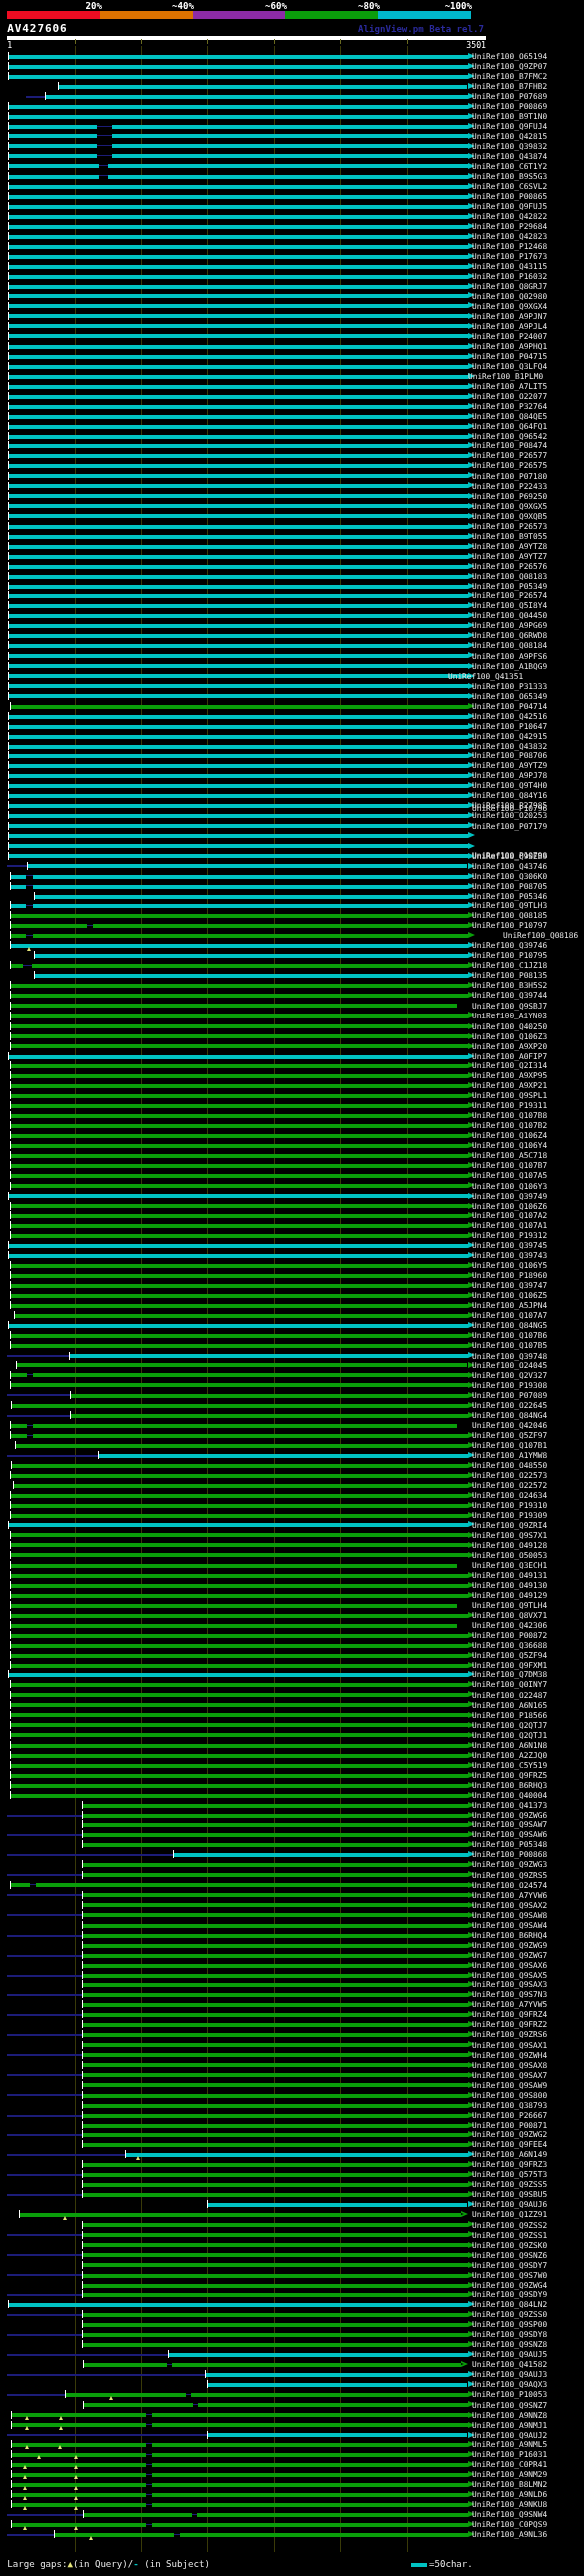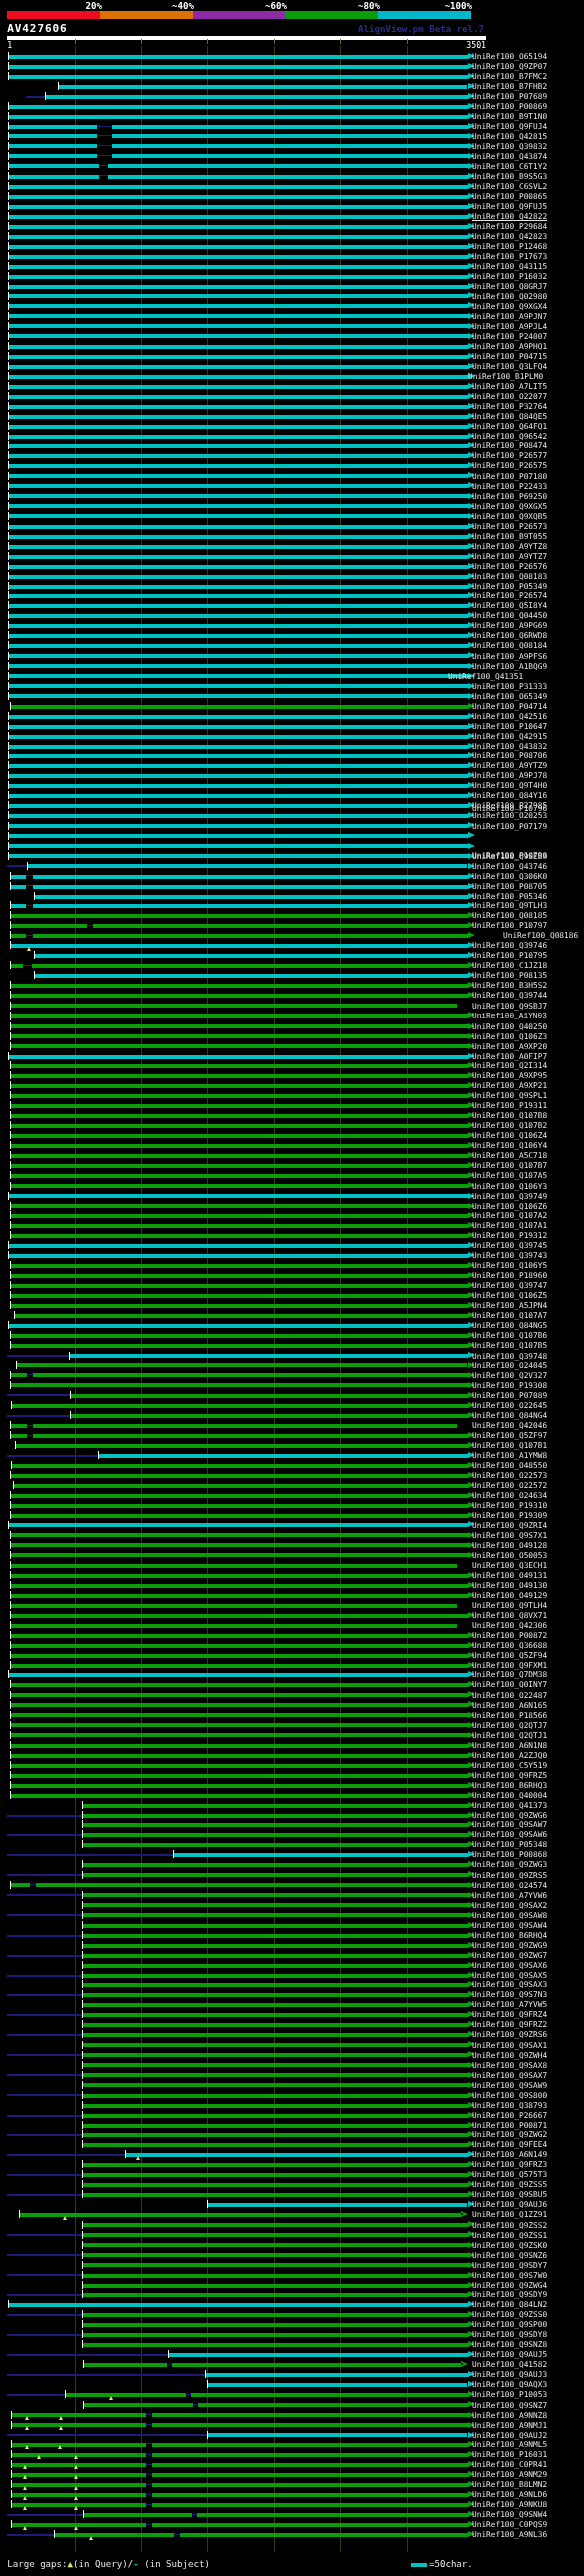--- a/index.html
+++ b/index.html
@@ -172,21 +172,21 @@
       <div>
         <div class="bar" style="left: 9.1px; width: 459px; top: 205px; background: rgb(0, 194, 194);"></div>
         <div class="stick" style="left: 8.2px; top: 202px;"></div>
         <div class="arrow" style="left: 468px; top: 203px; border-left: 7.3px solid rgb(0, 194, 194);"></div>
         <div class="row-label" style="left: 472px; top: 202px;">UniRef100_Q9FUJ5</div>
       </div>
       <div>
         <div class="bar" style="left: 9.1px; width: 459px; top: 215px; background: rgb(0, 194, 194);"></div>
         <div class="stick" style="left: 8.2px; top: 212px;"></div>
         <div class="arrow" style="left: 468px; top: 213px; border-left: 7.3px solid rgb(0, 194, 194);"></div>
-        <div class="row-label" style="left: 472px; top: 212px; text-decoration: underline;">UniRef100_Q42822</div>
+        <div class="row-label" style="left: 472px; top: 212px;">UniRef100_Q42822</div>
       </div>
       <div>
         <div class="bar" style="left: 9.1px; width: 459px; top: 225px; background: rgb(0, 194, 194);"></div>
         <div class="stick" style="left: 8.2px; top: 222px;"></div>
         <div class="arrow" style="left: 468px; top: 223px; border-left: 7.3px solid rgb(0, 194, 194);"></div>
         <div class="row-label" style="left: 472px; top: 222px;">UniRef100_P29684</div>
       </div>
       <div>
         <div class="bar" style="left: 9.1px; width: 459px; top: 235px; background: rgb(0, 194, 194);"></div>
         <div class="stick" style="left: 8.2px; top: 232px;"></div>

